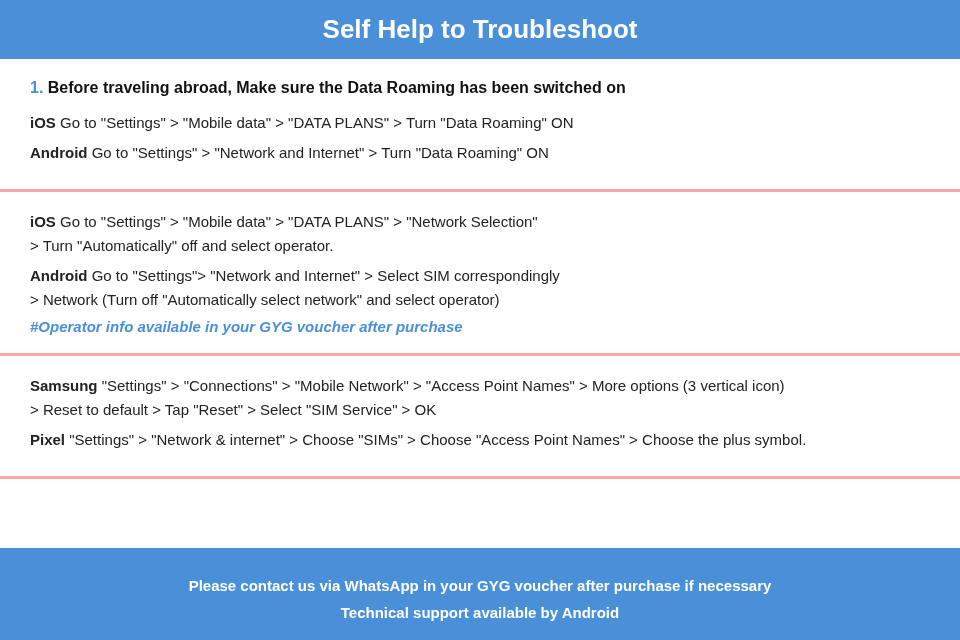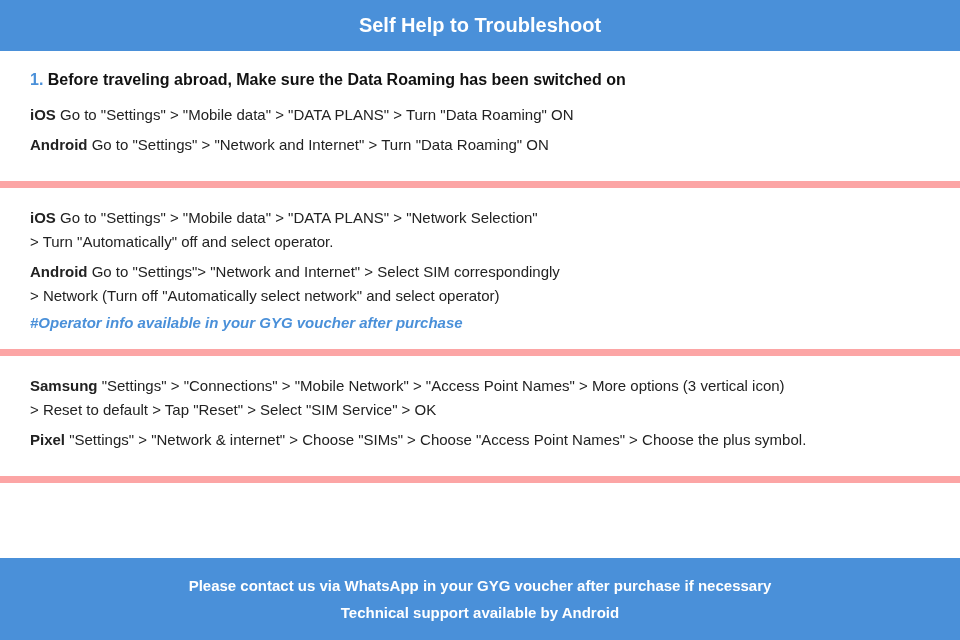--- a/index.html
+++ b/index.html
@@ -10,25 +10,25 @@
       width: 960px;
       min-height: 640px;
     }
     .header {
       background: #4A90D9;
       text-align: center;
       padding: 14px 20px;
     }
     .header h1 {
       color: #fff;
-      font-size: 20px;
+      font-size: 26px;
       font-weight: bold;
     }
     .section {
-      border-bottom: 7px solid #fca5a5;
+      border-bottom: 3px solid #fca5a5;
       padding: 18px 30px 18px 30px;
     }
     .section-title {
       font-size: 16px;
       margin-bottom: 12px;
       line-height: 1.4;
     }
     .section-number {
       color: #4A90D9;
       font-weight: bold;
@@ -48,21 +48,21 @@
     }
     .highlight-link {
       color: #4A90D9;
       font-style: italic;
       font-weight: bold;
       display: block;
       margin-top: 5px;
     }
     .footer {
       background: #4A90D9;
-      padding: 14px 20px 14px 20px;
+      padding: 24px 20px 14px 20px;
       text-align: center;
       position: absolute;
       bottom: 0;
       width: 960px;
     }
     .footer p {
       color: #fff;
       font-size: 15px;
       font-weight: bold;
       line-height: 1.8;

